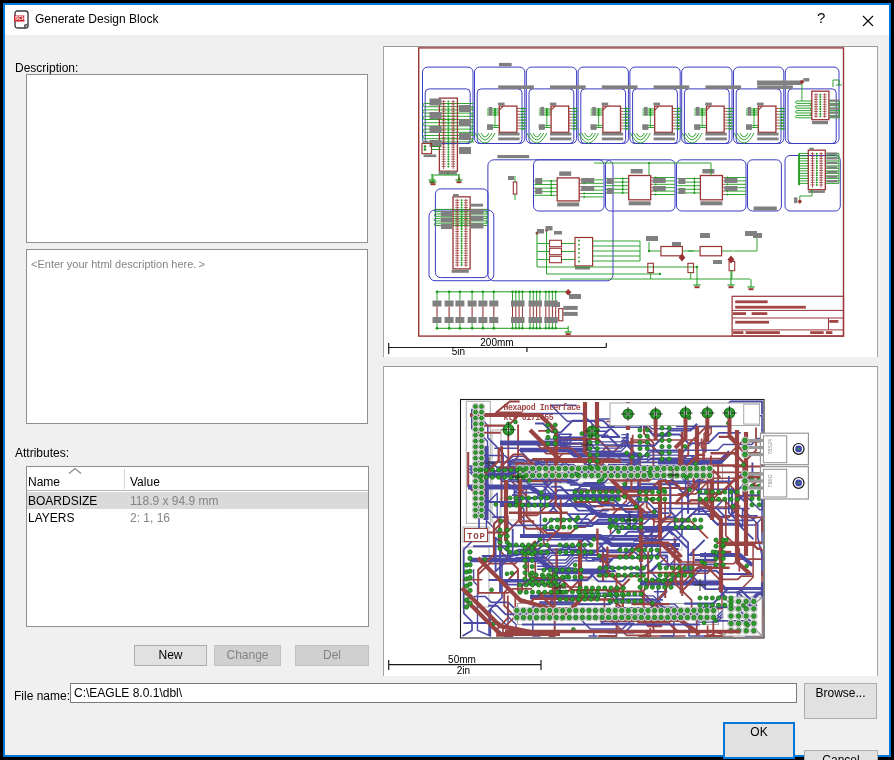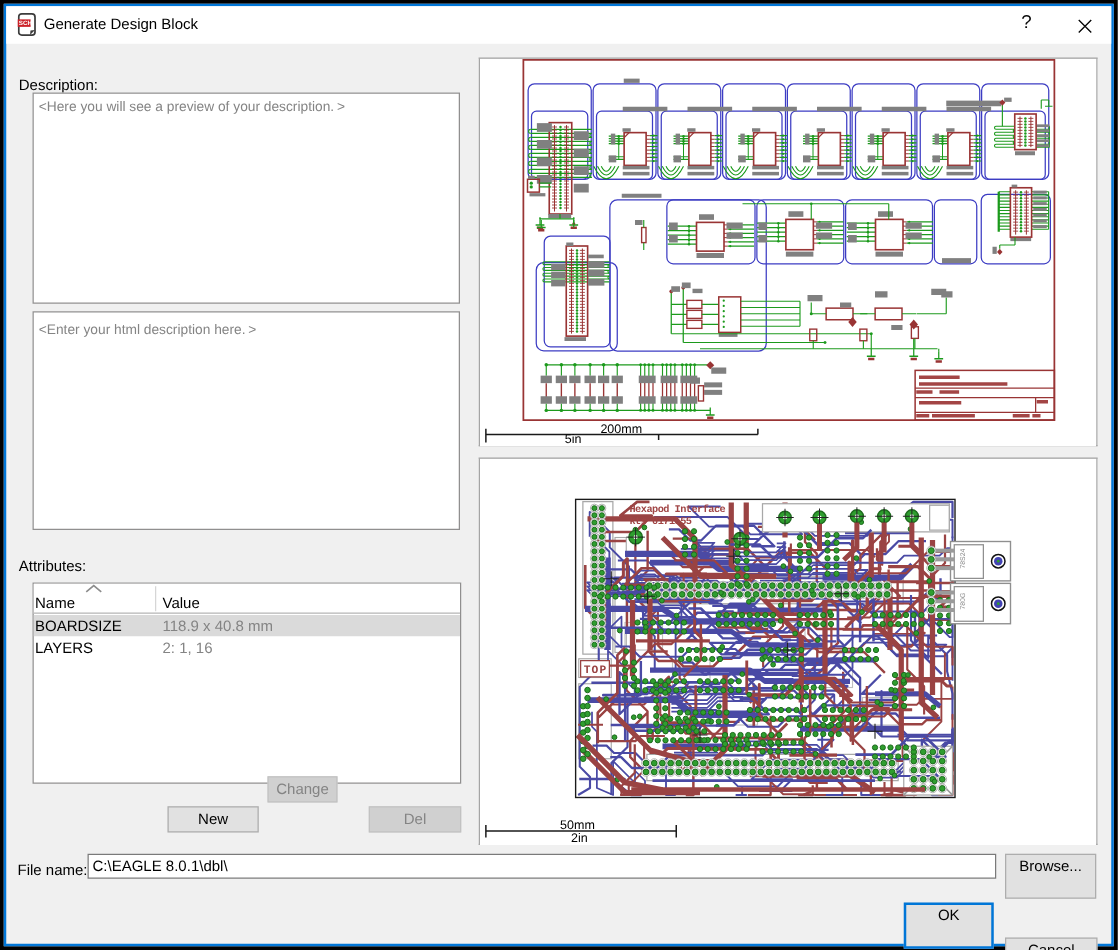--- a/index.html
+++ b/index.html
@@ -28,39 +28,38 @@
 <rect x="0" y="5.5" width="10.5" height="6" fill="#cc2128"></rect>
 <text x="1" y="10.4" font-size="5" font-weight="bold" fill="#fff" font-family="Liberation Sans">SCH</text>
 </svg>
 <div class="abs lbl" style="left:30px;top:7px">Generate Design Block</div>
 <div class="abs" style="left:812px;top:4px;font-size:15px;color:#0a0a0a">?</div>
 <svg class="abs" style="left:856px;top:9px" width="14" height="14" viewBox="0 0 14 14">
 <path d="M 2 2 L 12 12 M 12 2 L 2 12" stroke="#0a0a0a" stroke-width="1.1"></path>
     </svg>
 <div class="abs lbl" style="left:10px;top:56px">Description:</div>
 <div class="abs box" style="left:21px;top:69px;width:342px;height:169px"></div>
-<div class="abs ph" style="left:26px;top:75px">&lt;Here you will see a preview of your description. &gt;</div>
 <div class="abs box" style="left:21px;top:244px;width:342px;height:175px"></div>
 <div class="abs ph" style="left:26px;top:253px">&lt;Enter your html description here. &gt;</div>
 <div class="abs lbl" style="left:10px;top:441px">Attributes:</div>
 <div class="abs box" style="left:21px;top:461px;width:343px;height:161px"></div>
 <div class="abs" style="left:22px;top:462px;width:341px;height:24px;background:#fff;border-bottom:1px solid #b5b5b5"></div>
 <div class="abs" style="left:119px;top:464px;width:1px;height:20px;background:#d6d6d6"></div>
 <div class="abs lbl" style="left:23px;top:470px">Name</div>
 <div class="abs lbl" style="left:125px;top:470px">Value</div>
 <svg class="abs" style="left:62px;top:462px" width="16" height="8" viewBox="0 0 16 8">
 <path d="M 2 6.5 L 8 1.5 L 14 6.5" fill="none" stroke="#8c8c8c" stroke-width="1.3"></path>
     </svg>
 <div class="abs" style="left:22px;top:487px;width:341px;height:17px;background:#dadada"></div>
 <div class="abs lbl" style="left:23px;top:489px">BOARDSIZE</div>
-<div class="abs gtxt" style="left:125px;top:489px">118.9 x 40.8 mm</div>
+<div class="abs gtxt" style="left:125px;top:489px">118.9 x 94.9 mm</div>
 <div class="abs lbl" style="left:23px;top:506px">LAYERS</div>
 <div class="abs gtxt" style="left:125px;top:506px">2: 1, 16</div>
 <div class="abs btn" style="left:129px;top:640px;width:73px;height:21px;line-height:19px">New</div>
-<div class="abs btnd" style="left:209px;top:616px;width:56px;height:21px;line-height:19px">Change</div>
+<div class="abs btnd" style="left:209px;top:640px;width:67px;height:21px;line-height:19px">Change</div>
 <div class="abs btnd" style="left:290px;top:640px;width:74px;height:21px;line-height:19px">Del</div>
 <div class="abs lbl" style="left:9px;top:684px">File name:</div>
 <div class="abs box" style="left:65px;top:678px;width:727px;height:20px;border-color:#7a7a7a"></div>
 <div class="abs lbl" style="left:69px;top:681px">C:\EAGLE 8.0.1\dbl\</div>
 <div class="abs btn" style="left:799px;top:678px;width:73px;height:36px;line-height:18px">Browse...</div>
 <div class="abs btn" style="left:718px;top:717px;width:72px;height:37px;line-height:16px;border:2px solid #0076d7">OK</div>
 <div class="abs btn" style="left:799px;top:745px;width:74px;height:21px;line-height:19px">Cancel</div>
 <div class="abs panel" style="left:378px;top:41px;width:495px;height:311px"></div>
 <div class="abs panel" style="left:378px;top:361px;width:495px;height:310px"></div>
 <svg class="abs" style="left:379px;top:42px" width="493" height="310" viewBox="384 47 493 310">

